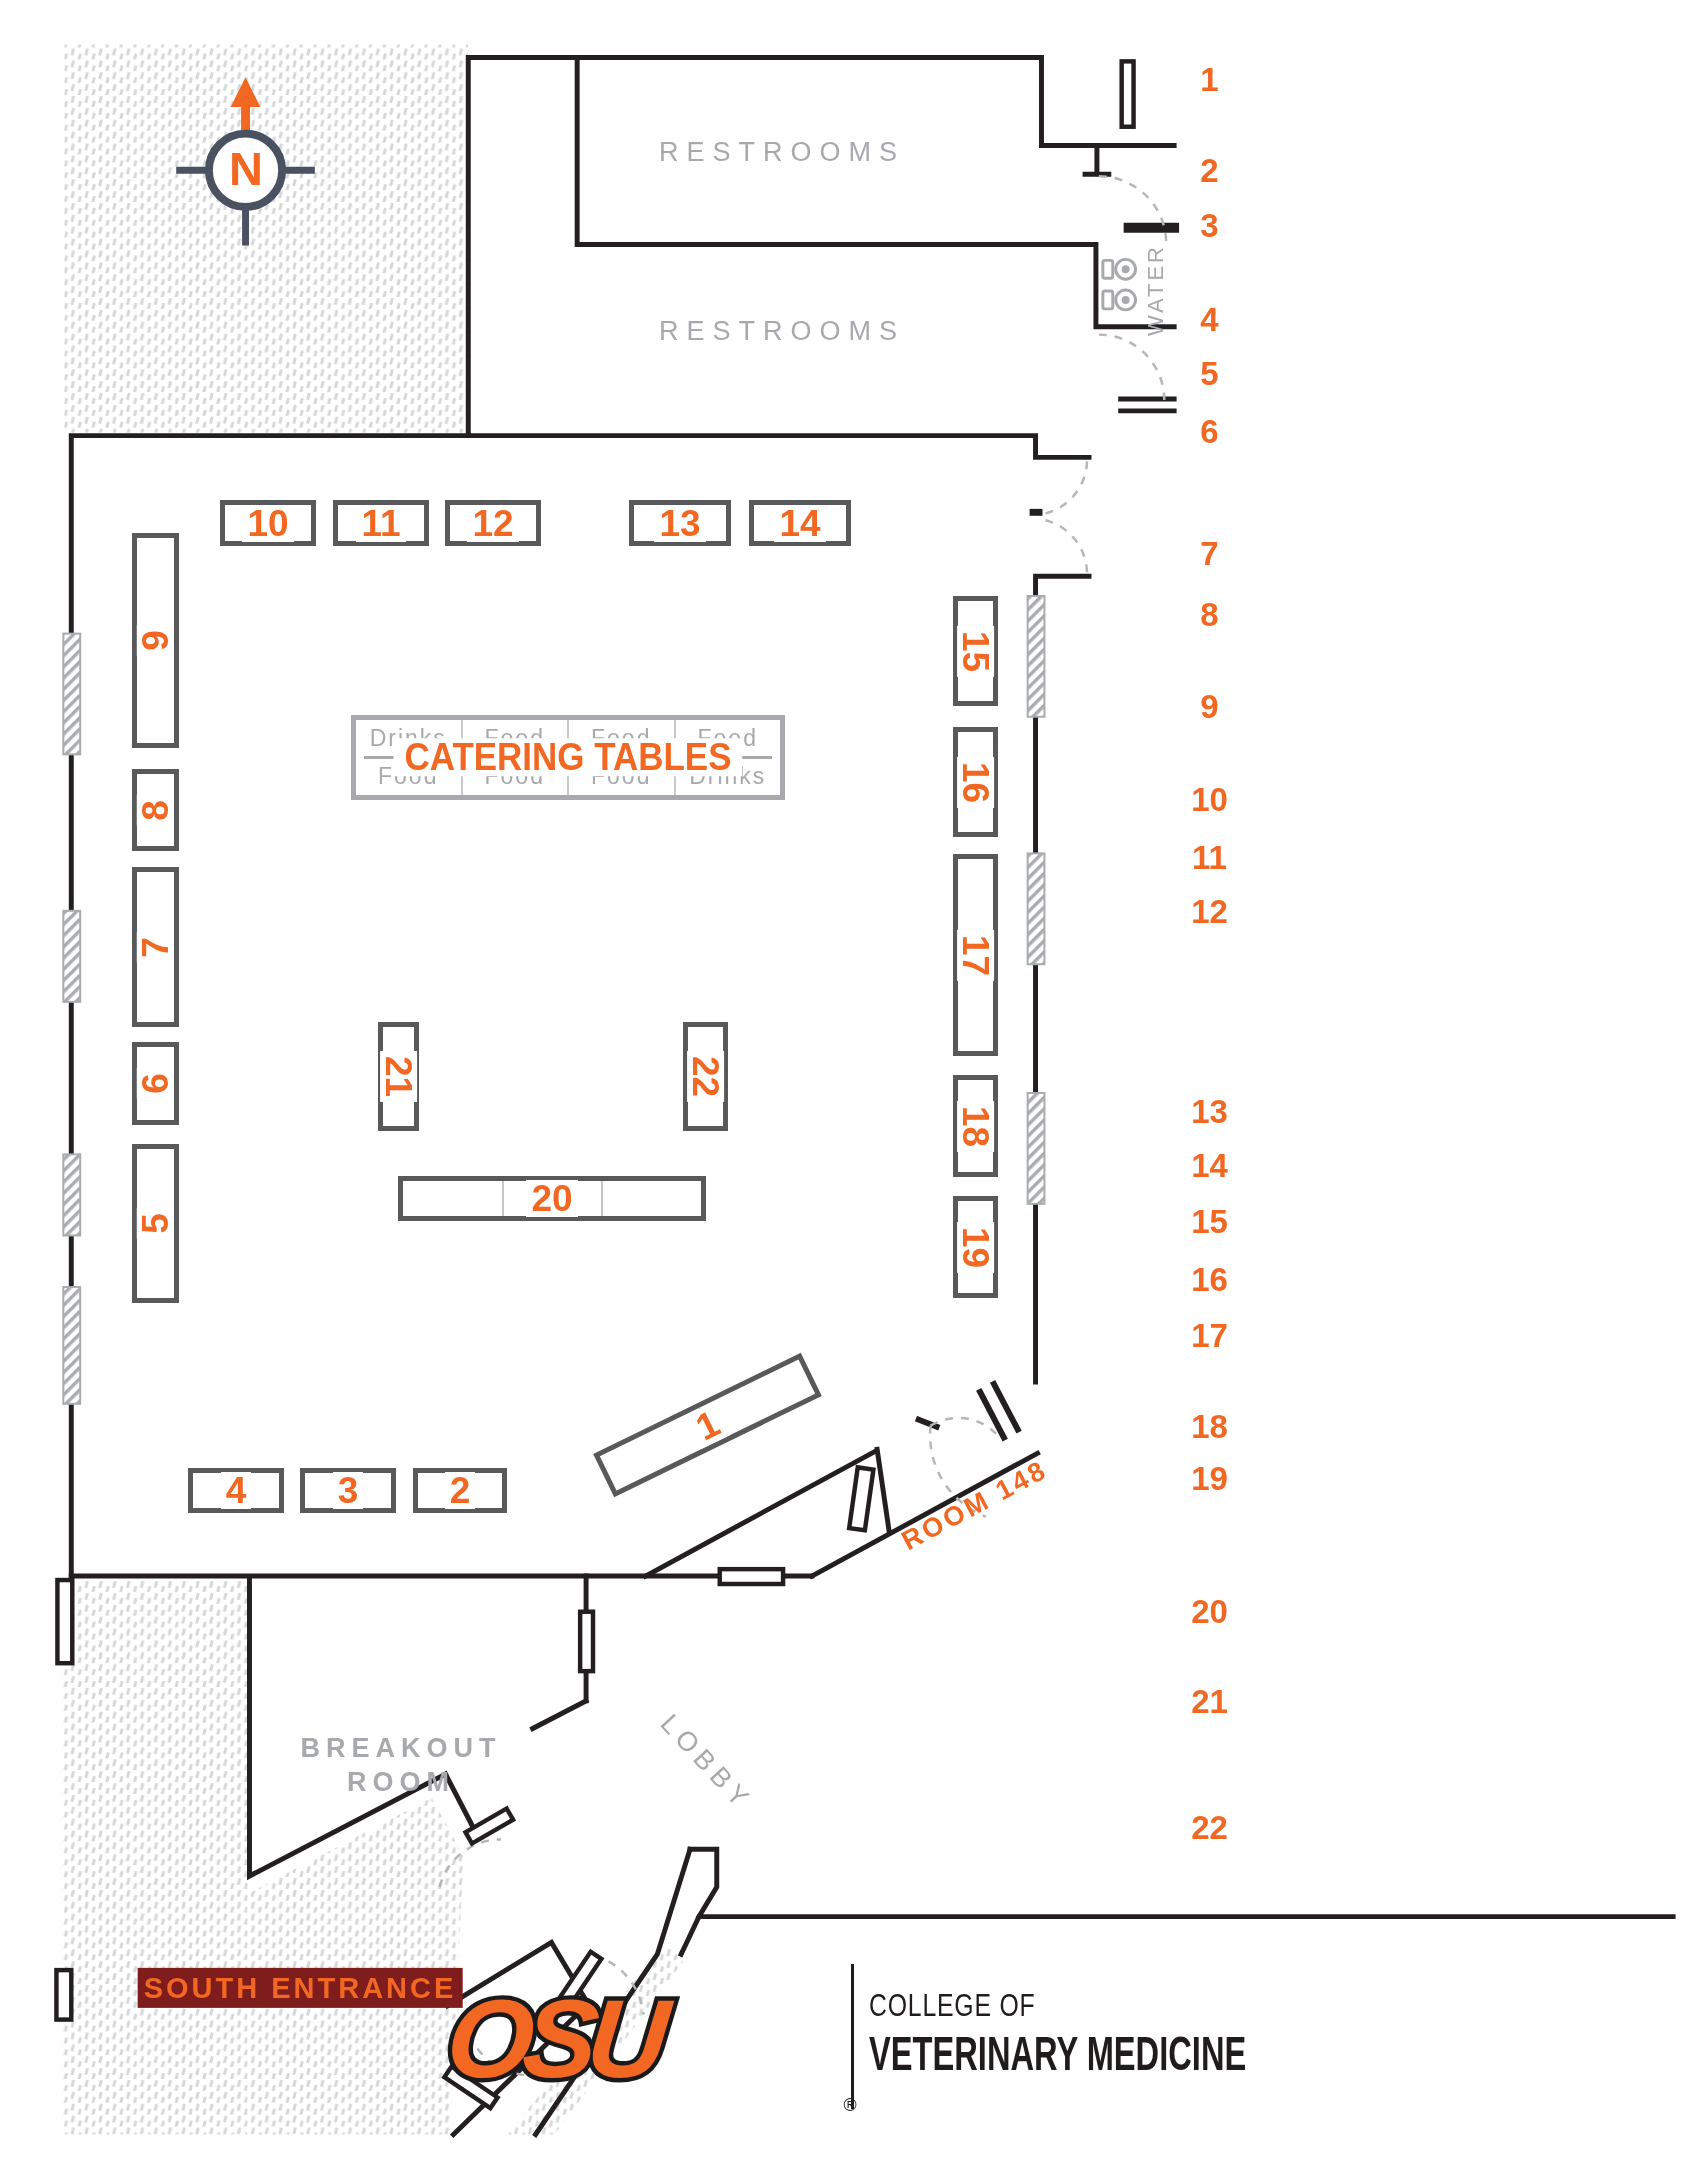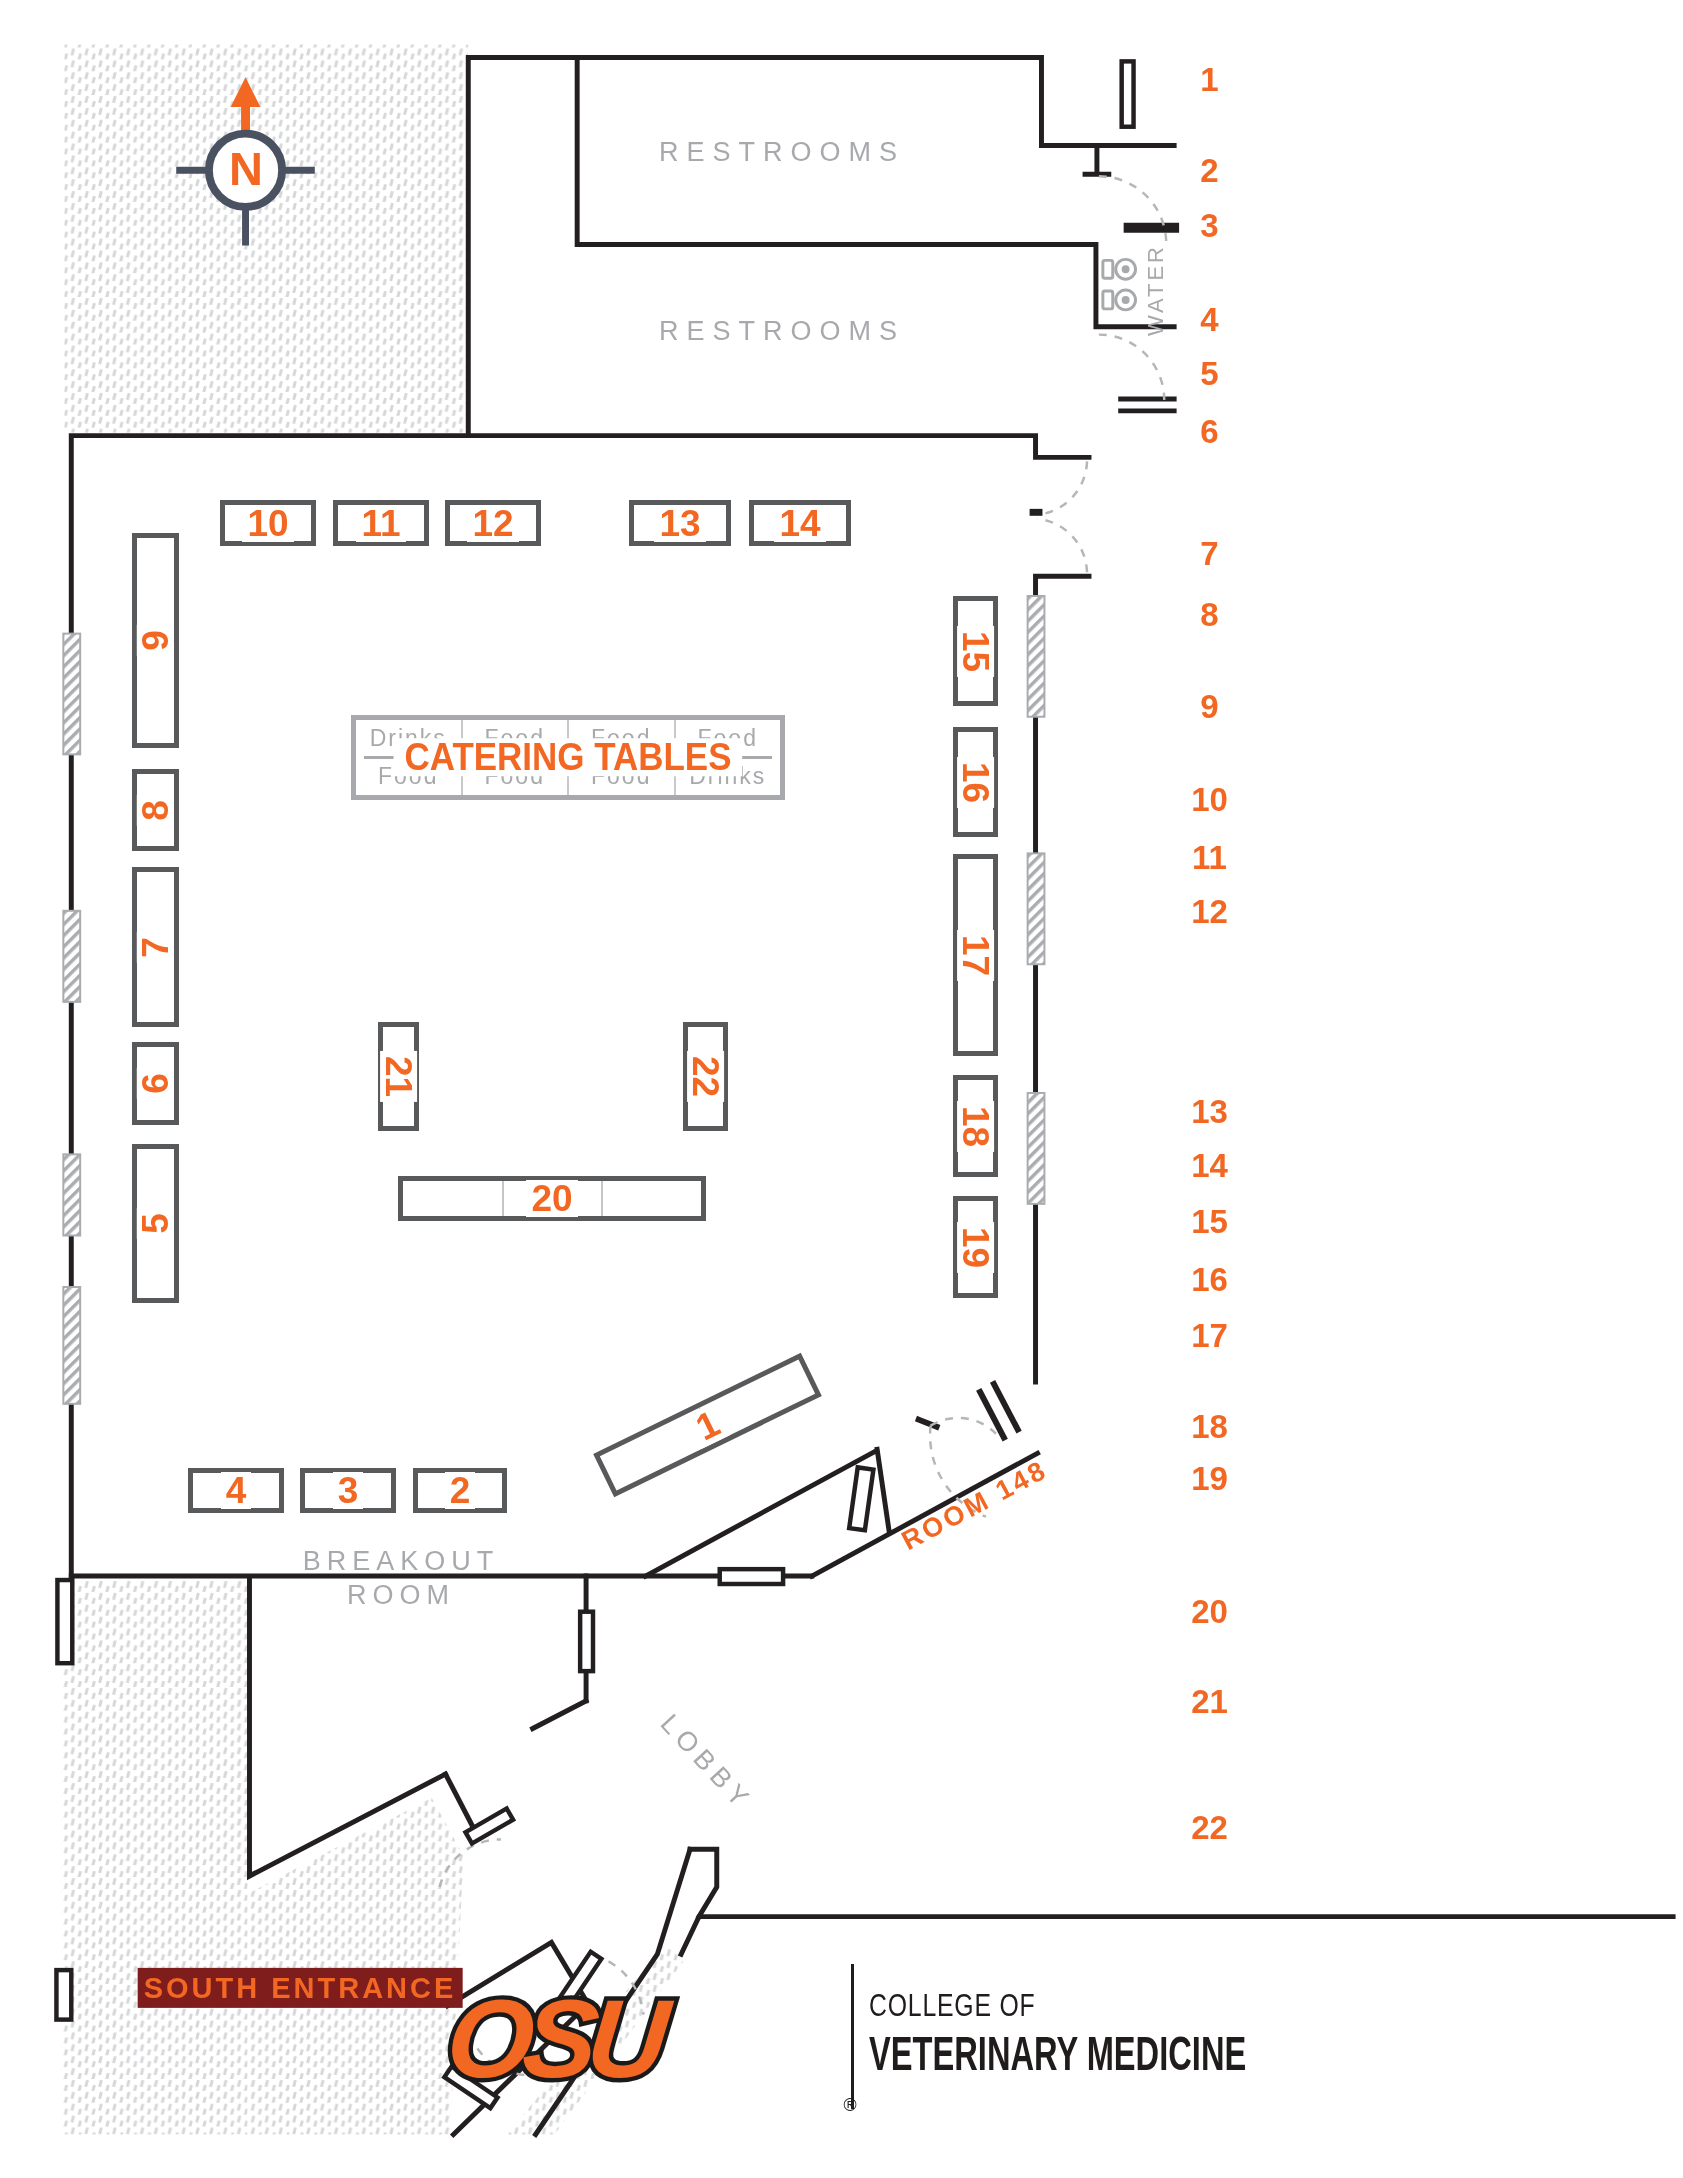--- a/index.html
+++ b/index.html
@@ -151,21 +151,21 @@
       <text x="775" y="2098" text-anchor="middle" font-family="Liberation Sans, sans-serif" font-size="112" font-weight="bold" font-style="italic" letter-spacing="-10" fill="#F26722" stroke="#1A1A1A" stroke-width="9" paint-order="stroke" transform="skewX(-6)">OSU</text>
       <text x="852" y="2132" font-family="Liberation Sans, sans-serif" font-size="18" fill="#1A1A1A">®</text>
     </g>
   </svg>
 
   <span class="compass-n">N</span>
 
   <span class="lbl" style="left:782px;top:153px;">RESTROOMS</span>
   <span class="lbl" style="left:782px;top:332px;">RESTROOMS</span>
   <span class="lbl" style="left:1156px;top:290px;font-size:22px;letter-spacing:3px;transform:translate(-50%,-50%) rotate(-90deg);">WATER</span>
-  <span class="lbl" style="left:401px;top:1579px;letter-spacing:6px;">BREAKOUT
+  <span class="lbl" style="left:401px;top:1766px;letter-spacing:6px;font-weight:bold;">BREAKOUT
 ROOM</span>
   <span class="lbl" style="left:706px;top:1763px;letter-spacing:6px;transform:translate(-50%,-50%) rotate(47deg);">LOBBY</span>
   <span class="lbl orange" style="left:975px;top:1506px;font-size:27px;transform:translate(-50%,-50%) rotate(-28deg);white-space:nowrap;">ROOM 148</span>
   <span class="lbl orange" style="left:300px;top:1988px;font-size:29px;background:#7f1d1d;padding:2px 6px;white-space:nowrap;">SOUTH ENTRANCE</span>
 
   <div class="catering" style="left:351px;top:715px;width:434px;height:85px;">
     <div class="cat-row">
       <span class="cat-cell">Drinks</span>
       <span class="cat-cell">Food</span>
       <span class="cat-cell">Food</span>

